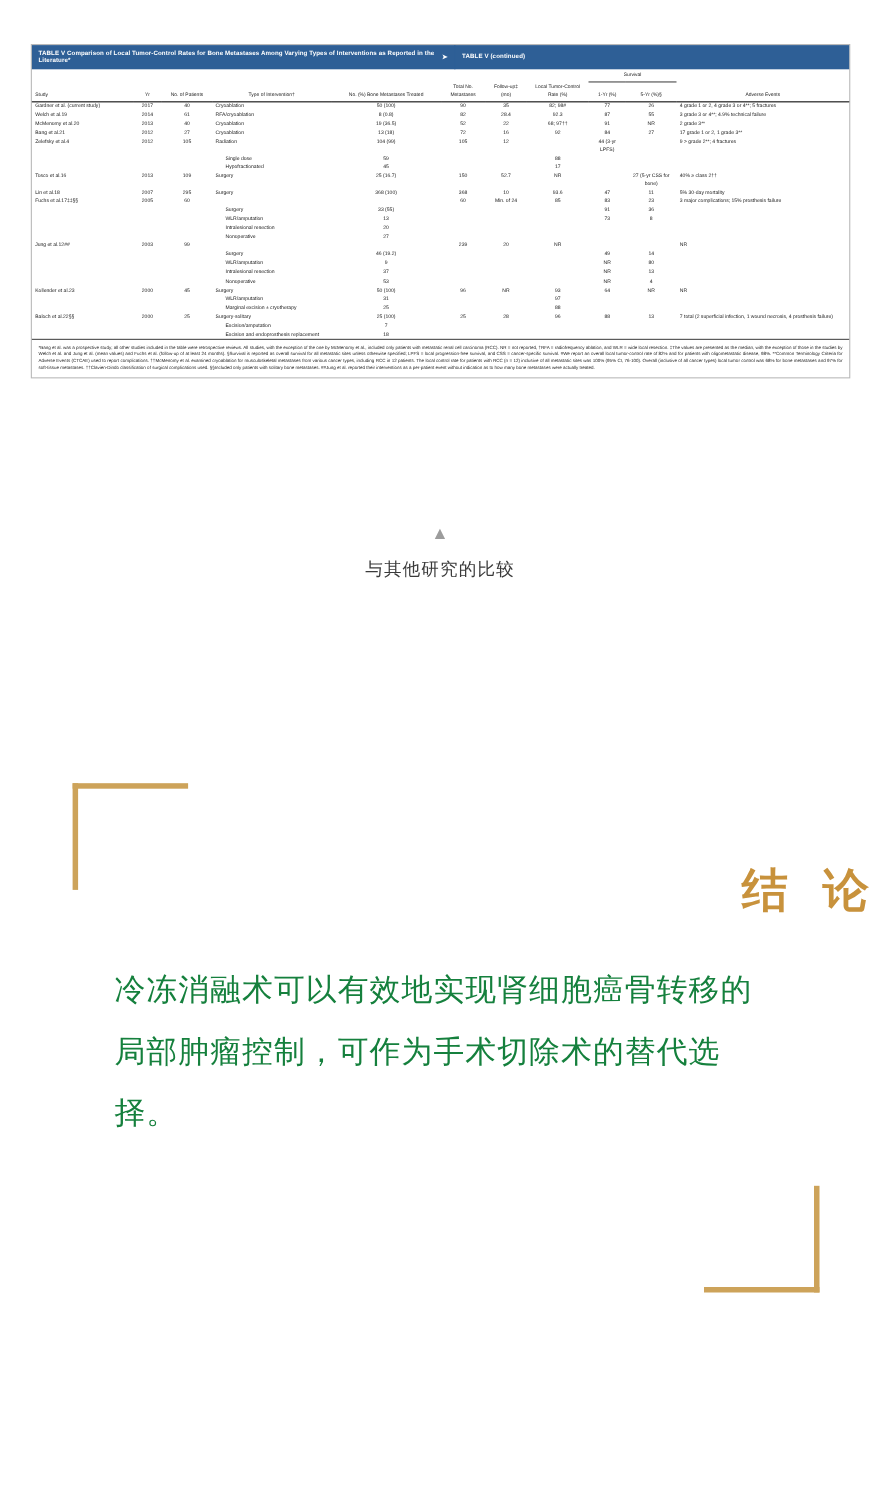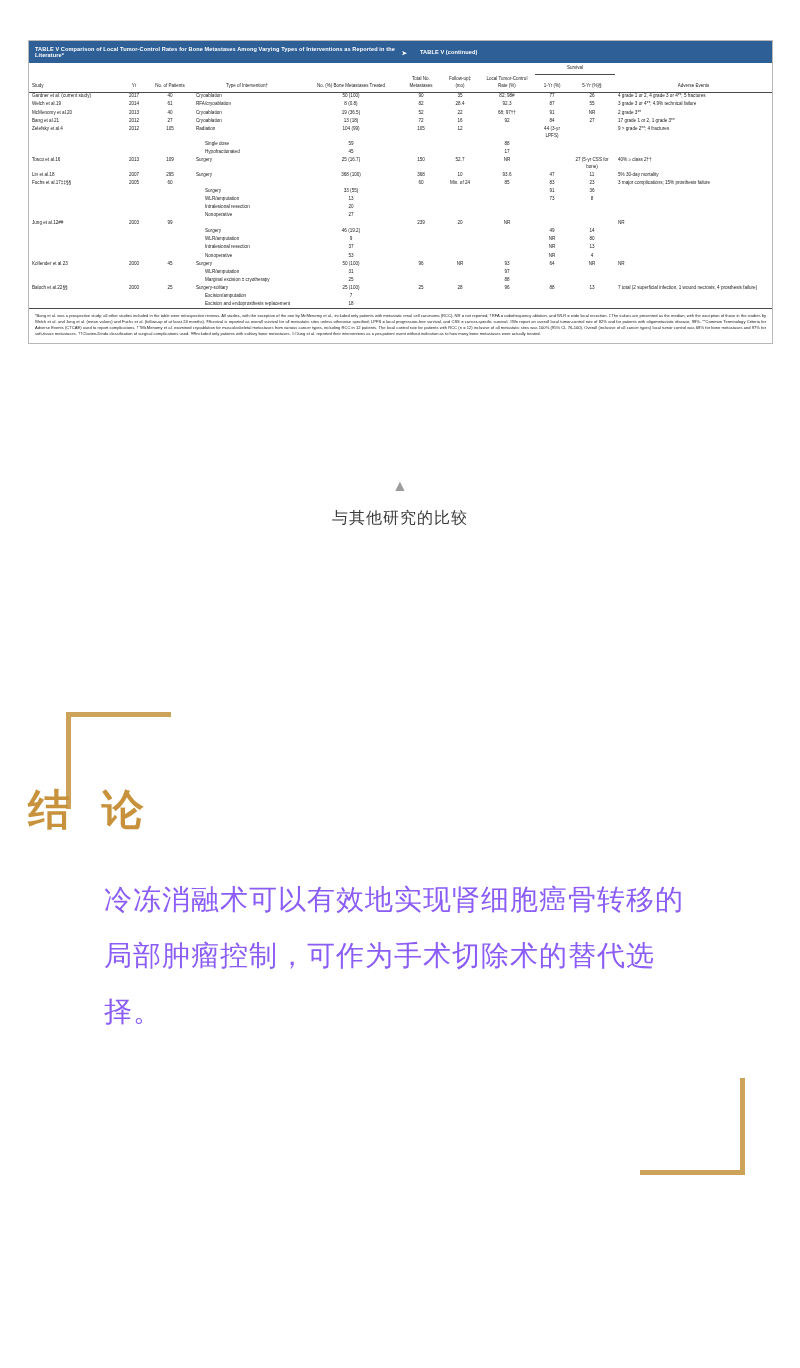--- a/index.html
+++ b/index.html
@@ -129,33 +129,33 @@
     top: 1078px;
     width: 100px;
     height: 92px;
     border-right: 5px solid #cda35a;
     border-bottom: 5px solid #cda35a;
   }
   .concl-title {
     position: absolute;
     left: 0; right: 0;
     top: 782px;
-    text-align: left;
+    text-align: right;
     color: #c8923c;
     font-size: 42px;
     font-weight: bold;
     letter-spacing: 10px;
     padding-left: 28px;
   }
   .concl-body {
     position: absolute;
     left: 104px;
     top: 872px;
     width: 600px;
-    color: #8b5cf6;
+    color: #15803d;
     font-size: 28px;
     line-height: 2.0;
     letter-spacing: 1px;
   }
 </style>
 </head>
 <body>
 
 <div class="figure">
   <div class="tbl-wrap">

